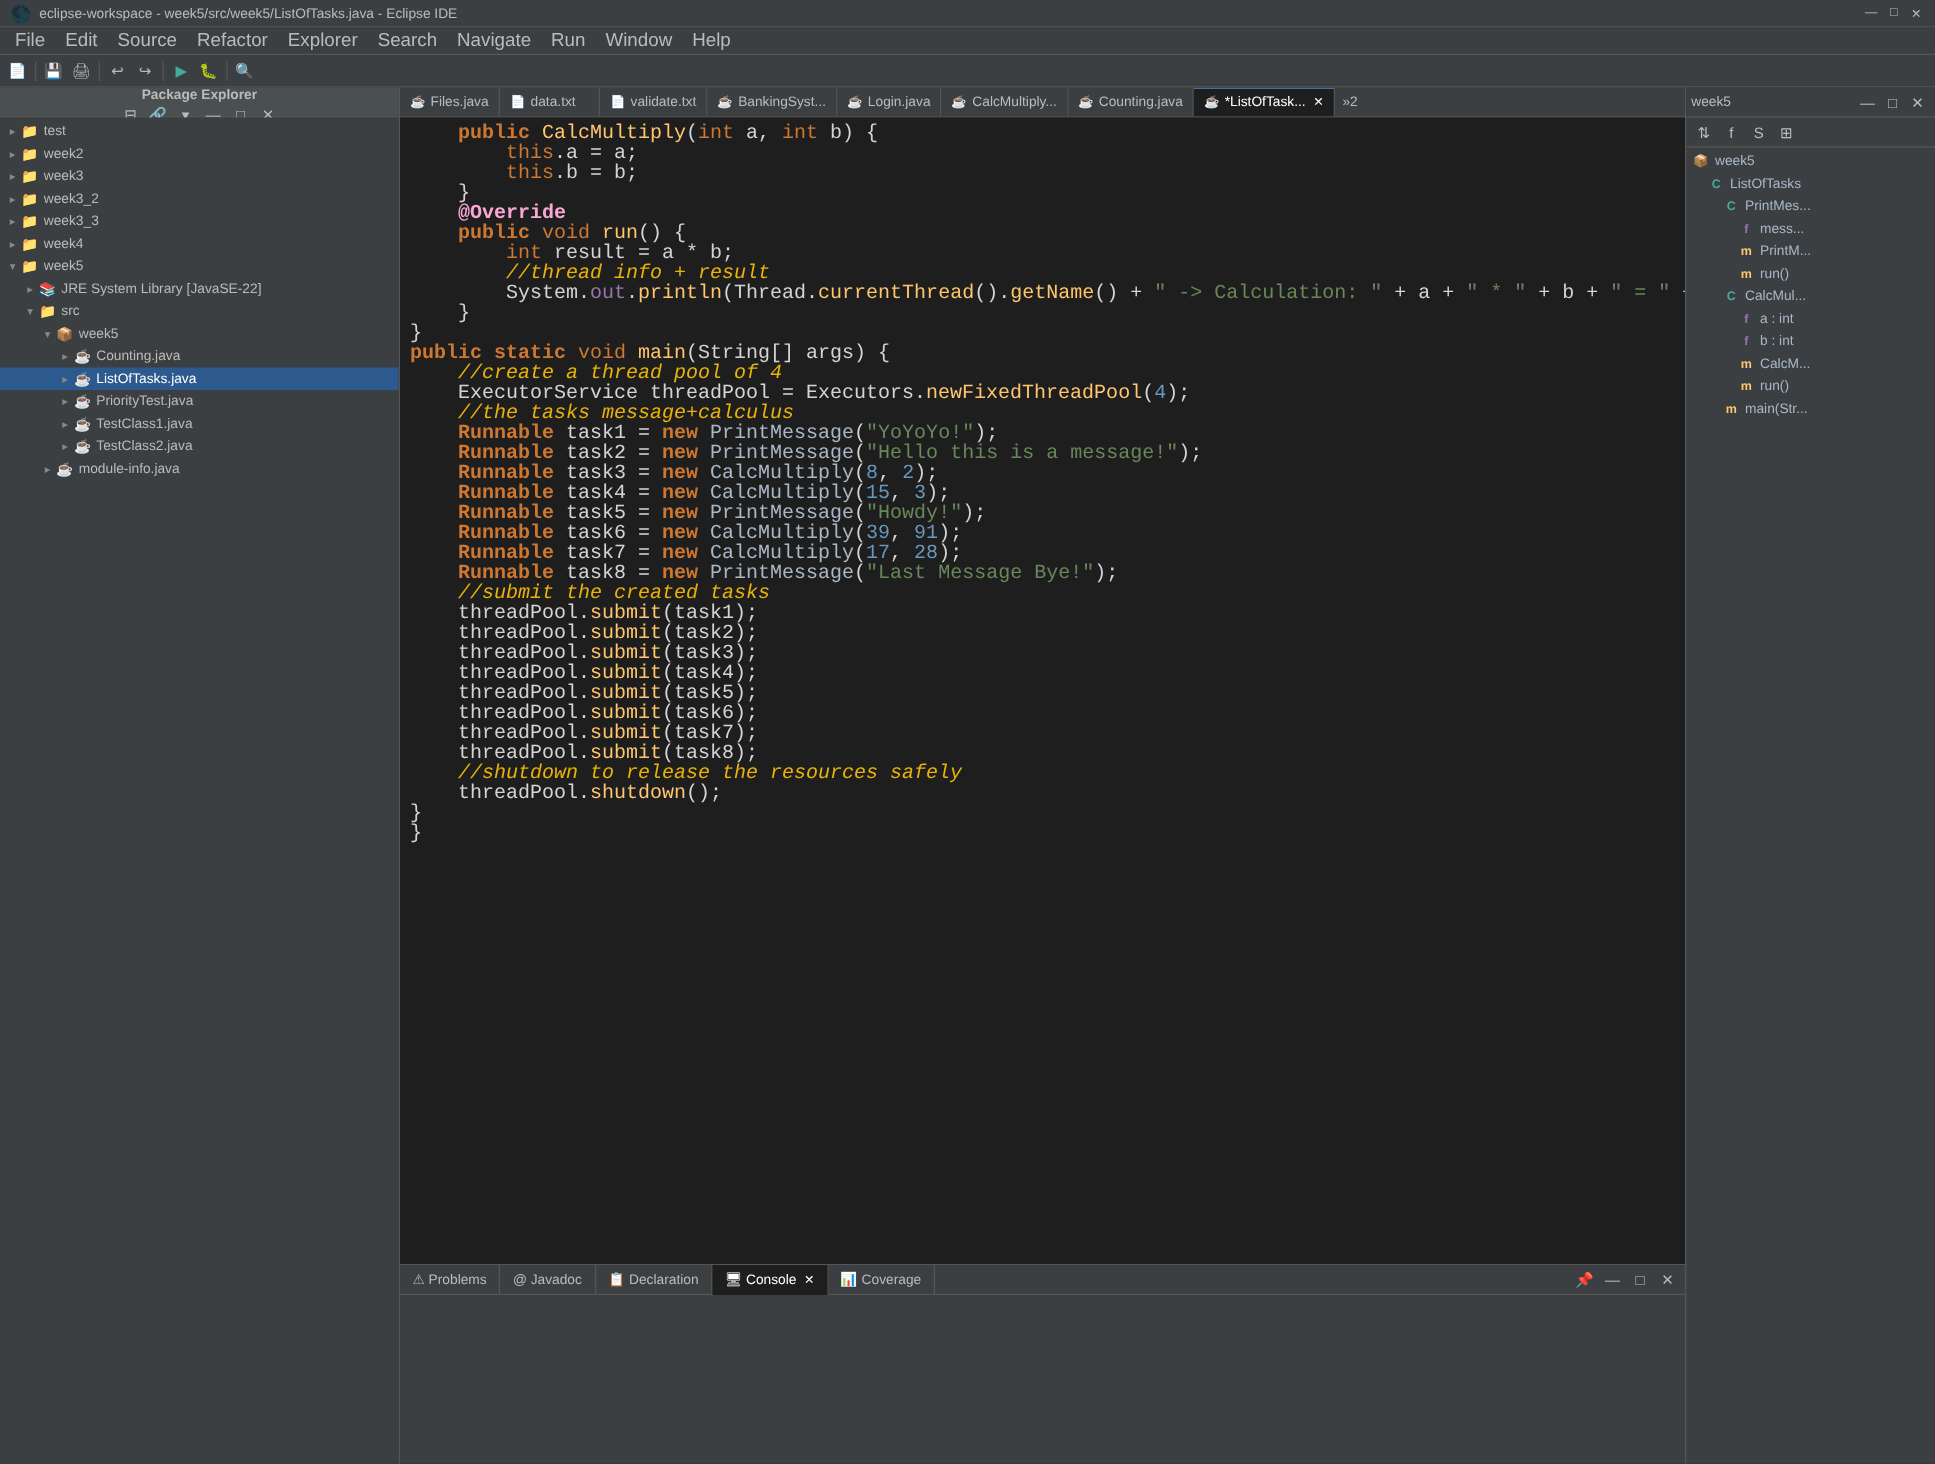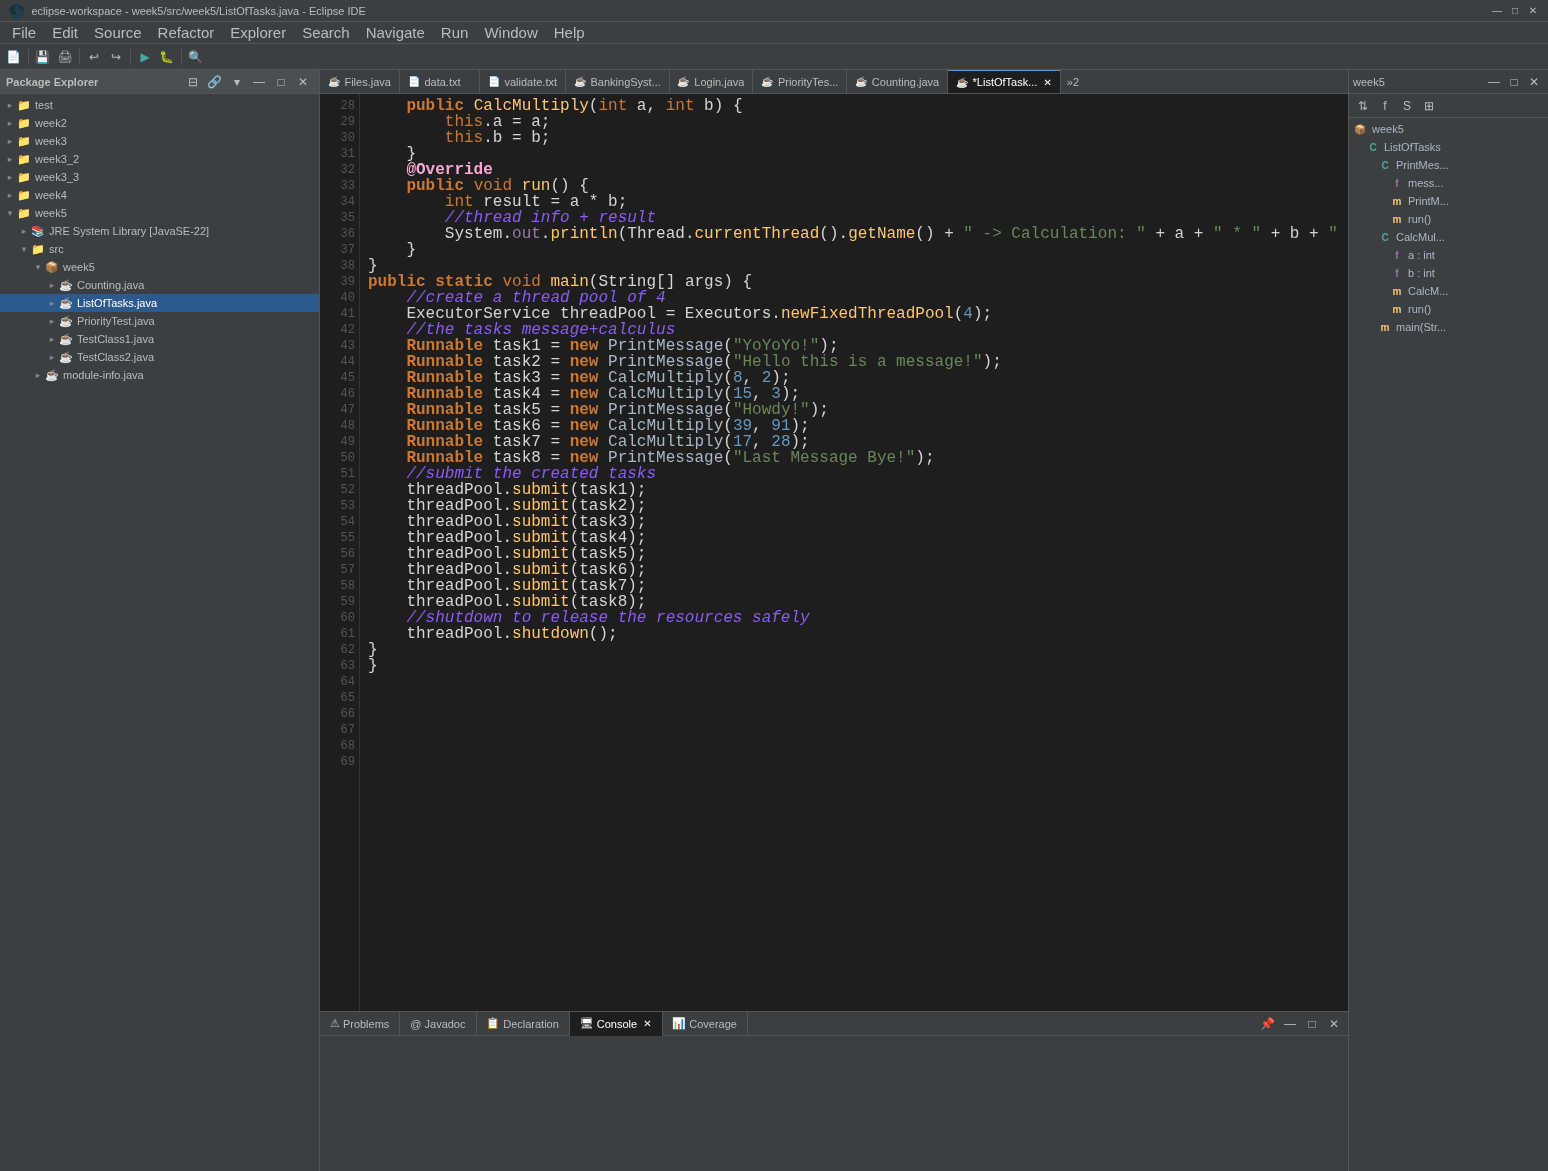--- a/index.html
+++ b/index.html
@@ -17,21 +17,21 @@
     
     #toolbar { background: #3c3f41; height: 26px; display: flex; align-items: center; padding: 0 4px; border-bottom: 1px solid #555; gap: 2px; }
     .toolbar-btn { width: 20px; height: 20px; display: inline-flex; align-items: center; justify-content: center; cursor: pointer; font-size: 12px; color: #bbbbbb; border: none; background: transparent; }
     .toolbar-sep { width: 1px; height: 16px; background: #555; margin: 0 2px; }
 
     
     #main-layout { display: flex; height: calc(1171px - 70px); }
 
     
     #package-explorer { width: 320px; min-width: 320px; background: #3c3f41; border-right: 1px solid #555; display: flex; flex-direction: column; }
-    #pe-header { background: #4a5052; height: 24px; display: flex; align-items: center; padding: 0 6px; font-size: 11px; border-bottom: 1px solid #555; }
+    #pe-header { background: #4a5052; height: 24px; display: flex; align-items: center; padding: 0 6px; font-size: 11px; border-bottom: 1px solid #555; flex-direction: column; }
     #pe-header-title { flex: 1; font-weight: bold; color: #bbbbbb; }
     #pe-header-controls { display: flex; gap: 2px; }
     #pe-content { flex: 1; overflow-y: auto; overflow-x: hidden; background: #3c3f41; padding: 2px 0; }
 
     .tree-item { display: flex; align-items: center; padding: 1px 0; cursor: pointer; white-space: nowrap; }
     .tree-item.selected { background: #2d5a8e; }
     .tree-item .indent { display: inline-block; }
     .tree-arrow { width: 12px; display: inline-flex; align-items: center; justify-content: center; font-size: 9px; color: #888; }
     .tree-icon { width: 16px; height: 16px; display: inline-flex; align-items: center; justify-content: center; font-size: 11px; margin-right: 3px; }
     .tree-label { font-size: 11px; color: #bbbbbb; }
@@ -47,21 +47,21 @@
     
     #code-editor { flex: 1; display: flex; overflow: hidden; background: #1e1e1e; }
     #line-numbers { width: 40px; min-width: 40px; background: #1e1e1e; color: #555; font-family: 'Courier New', monospace; font-size: 12px; line-height: 16px; padding: 4px 4px 4px 0; text-align: right; border-right: 1px solid #333; overflow: hidden; user-select: none; }
     #code-content { flex: 1; overflow: auto; padding: 4px 8px; font-family: 'Courier New', monospace; font-size: 16px; line-height: 16px; color: #d4d4d4; background: #1e1e1e; white-space: pre; }
 
     
     .kw { color: #cc7832; font-weight: bold; }
     .kw2 { color: #cc7832; }
     .type { color: #cc7832; }
     .str { color: #6a8759; }
-    .comment { color: #8b5cf6; font-style: italic; }
+    .comment { color: #eab308; font-style: italic; }
     .method { color: #ffc66d; }
     .num { color: #6897bb; }
     .annotation { color: #f9a8d4; font-weight: bold; }
     .var { color: #9876aa; }
     .cls { color: #a9b7c6; }
 
     
     #bottom-panel { height: 160px; min-height: 160px; border-top: 1px solid #555; display: flex; flex-direction: column; background: #3c3f41; }
     #bottom-tabs { display: flex; align-items: center; background: #3c3f41; border-bottom: 1px solid #555; height: 24px; }
     .bottom-tab { display: flex; align-items: center; padding: 0 10px; height: 24px; font-size: 11px; color: #bbbbbb; cursor: pointer; border-right: 1px solid #555; }
@@ -259,78 +259,35 @@
         <div class="editor-tab">
           <span class="tab-icon">☕</span>
           <span>BankingSyst...</span>
         </div>
         <div class="editor-tab">
           <span class="tab-icon">☕</span>
           <span>Login.java</span>
         </div>
         <div class="editor-tab">
           <span class="tab-icon">☕</span>
-          <span>PriorityTes...</span>
+          <span>CalcMultiply...</span>
         </div>
         <div class="editor-tab">
           <span class="tab-icon">☕</span>
           <span>Counting.java</span>
         </div>
         <div class="editor-tab active">
           <span class="tab-icon">☕</span>
           <span>*ListOfTask...</span>
           <span class="tab-close">✕</span>
         </div>
         <span class="tab-overflow">»2</span>
       </div>
 
     <div id="code-editor">
-      <div id="line-numbers">28
-29
-30
-31
-32
-33
-34
-35
-36
-37
-38
-39
-40
-41
-42
-43
-44
-45
-46
-47
-48
-49
-50
-51
-52
-53
-54
-55
-56
-57
-58
-59
-60
-61
-62
-63
-64
-65
-66
-67
-68
-69
-</div>
       <div id="code-content"><div class="code-line">    <span class="kw">public</span> <span class="method">CalcMultiply</span>(<span class="type">int</span> a, <span class="type">int</span> b) {</div><div class="code-line">        <span class="kw2">this</span>.a = a;</div><div class="code-line">        <span class="kw2">this</span>.b = b;</div><div class="code-line">    }</div><div class="code-line"></div><div class="code-line">    <span class="annotation">@Override</span></div><div class="code-line">    <span class="kw">public</span> <span class="type">void</span> <span class="method">run</span>() {</div><div class="code-line">        <span class="type">int</span> result = a * b;</div><div class="code-line">        <span class="comment">//thread info + result</span></div><div class="code-line">        System.<span class="var">out</span>.<span class="method">println</span>(Thread.<span class="method">currentThread</span>().<span class="method">getName</span>() + <span class="str">" -&gt; Calculation: "</span> + a + <span class="str">" * "</span> + b + <span class="str">" = "</span> + result);</div><div class="code-line">    }</div><div class="code-line">}</div><div class="code-line"></div><div class="code-line"><span class="kw">public</span> <span class="kw">static</span> <span class="type">void</span> <span class="method">main</span>(String[] args) {</div><div class="code-line">    <span class="comment">//create a thread pool of 4</span></div><div class="code-line">    ExecutorService threadPool = Executors.<span class="method">newFixedThreadPool</span>(<span class="num">4</span>);</div><div class="code-line"></div><div class="code-line">    <span class="comment">//the tasks message+calculus</span></div><div class="code-line">    <span class="kw">Runnable</span> task1 = <span class="kw">new</span> <span class="cls">PrintMessage</span>(<span class="str">"YoYoYo!"</span>);</div><div class="code-line">    <span class="kw">Runnable</span> task2 = <span class="kw">new</span> <span class="cls">PrintMessage</span>(<span class="str">"Hello this is a message!"</span>);</div><div class="code-line">    <span class="kw">Runnable</span> task3 = <span class="kw">new</span> <span class="cls">CalcMultiply</span>(<span class="num">8</span>, <span class="num">2</span>);</div><div class="code-line">    <span class="kw">Runnable</span> task4 = <span class="kw">new</span> <span class="cls">CalcMultiply</span>(<span class="num">15</span>, <span class="num">3</span>);</div><div class="code-line">    <span class="kw">Runnable</span> task5 = <span class="kw">new</span> <span class="cls">PrintMessage</span>(<span class="str">"Howdy!"</span>);</div><div class="code-line">    <span class="kw">Runnable</span> task6 = <span class="kw">new</span> <span class="cls">CalcMultiply</span>(<span class="num">39</span>, <span class="num">91</span>);</div><div class="code-line">    <span class="kw">Runnable</span> task7 = <span class="kw">new</span> <span class="cls">CalcMultiply</span>(<span class="num">17</span>, <span class="num">28</span>);</div><div class="code-line">    <span class="kw">Runnable</span> task8 = <span class="kw">new</span> <span class="cls">PrintMessage</span>(<span class="str">"Last Message Bye!"</span>);</div><div class="code-line"></div><div class="code-line">    <span class="comment">//submit the created tasks</span></div><div class="code-line">    threadPool.<span class="method">submit</span>(task1);</div><div class="code-line">    threadPool.<span class="method">submit</span>(task2);</div><div class="code-line">    threadPool.<span class="method">submit</span>(task3);</div><div class="code-line">    threadPool.<span class="method">submit</span>(task4);</div><div class="code-line">    threadPool.<span class="method">submit</span>(task5);</div><div class="code-line">    threadPool.<span class="method">submit</span>(task6);</div><div class="code-line">    threadPool.<span class="method">submit</span>(task7);</div><div class="code-line">    threadPool.<span class="method">submit</span>(task8);</div><div class="code-line"></div><div class="code-line">    <span class="comment">//shutdown to release the resources safely</span></div><div class="code-line">    threadPool.<span class="method">shutdown</span>();</div><div class="code-line">}</div><div class="code-line">}</div><div class="code-line"></div></div>
     </div>
 
     <div id="bottom-panel">
       <div id="bottom-tabs">
 
         <div class="bottom-tab"><span style="margin-right:3px;">⚠</span>Problems</div>
           <div class="bottom-tab"><span style="margin-right:3px;">@</span>Javadoc</div>
           <div class="bottom-tab"><span style="margin-right:3px;">📋</span>Declaration</div>
           <div class="bottom-tab active"><span style="margin-right:3px;">🖥</span>Console<span style="margin-left:6px; font-size:10px; cursor:pointer;">✕</span></div>

